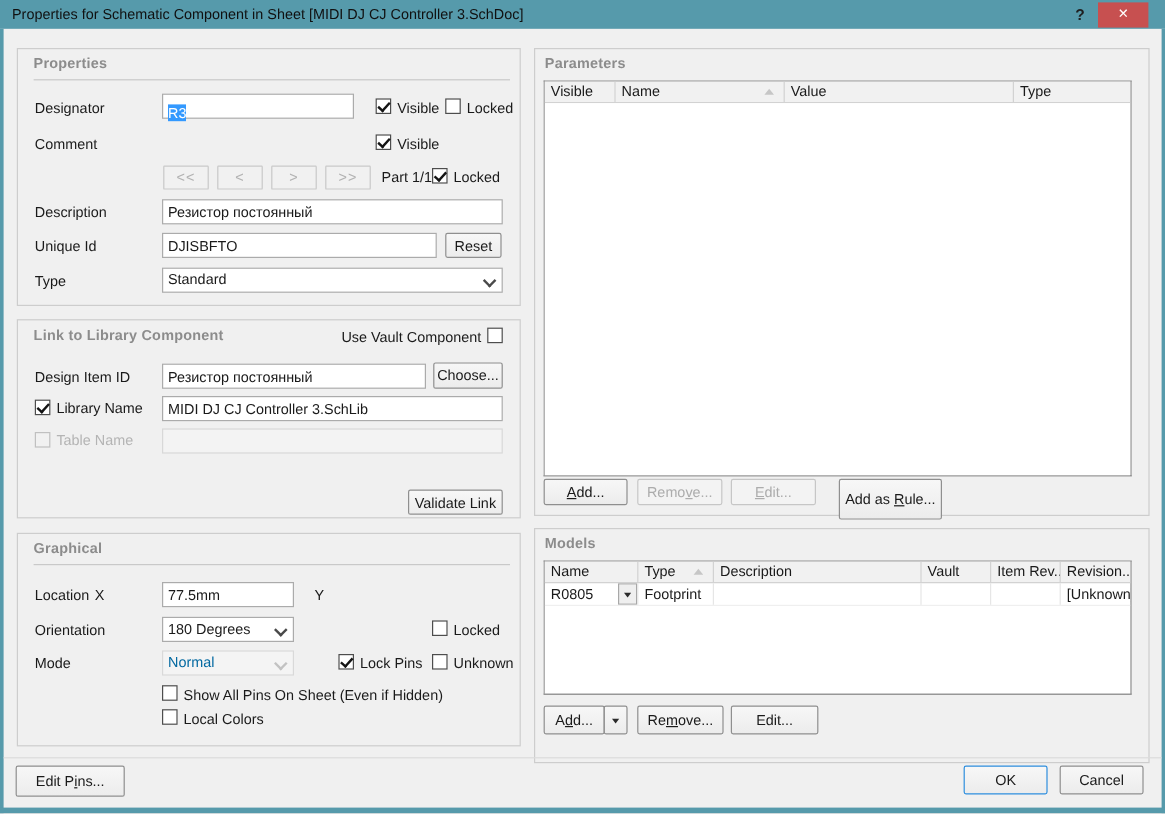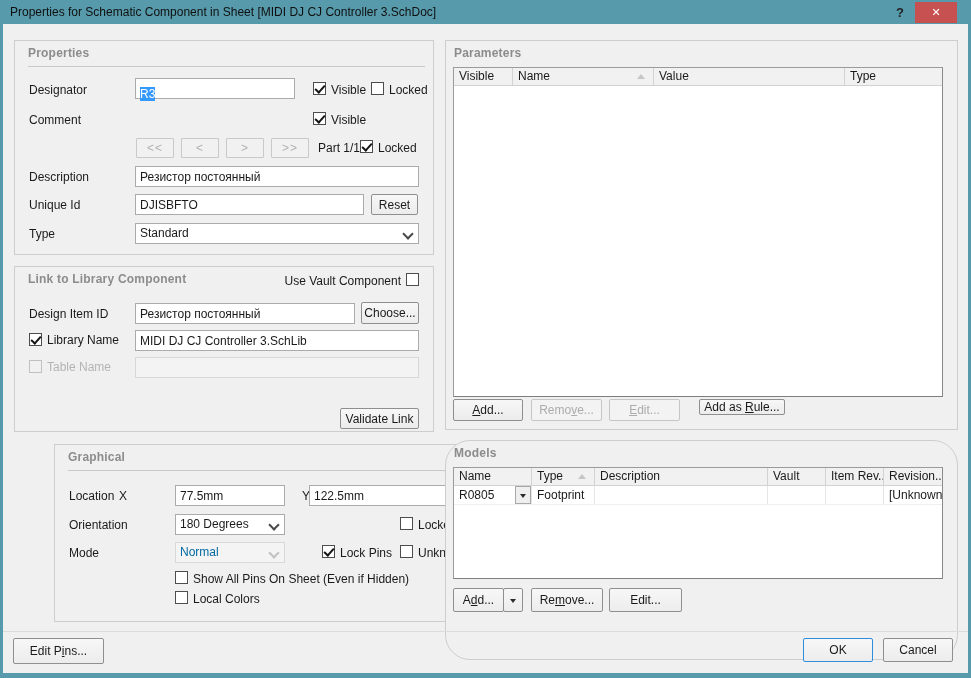--- a/index.html
+++ b/index.html
@@ -132,29 +132,28 @@
     <span class="lbl" style="left:32px;top:66px;">Library Name</span>
     <input class="txt" style="left: 120px; top: 63px; width: 284px;" value="MIDI DJ CJ Controller 3.SchLib">
 
     <span class="cb dis" style="left:14px;top:93px;"></span>
     <span class="lbl dis" style="left:32px;top:93px;">Table Name</span>
     <input class="txt dis" style="left: 120px; top: 90px; width: 284px;" value="">
 
     <button class="btn" style="left:325px;top:141px;width:79px;height:21px;">Validate Link</button>
   </div>
 
-  <div class="grp" style="left:14px;top:444px;width:420px;height:178px;margin-left:40px;">
+  <div class="grp" style="left:14px;top:444px;width:420px;height:178px;">
     <div class="grp-h" style="left:13px;top:5px;">Graphical</div>
     <div class="grp-line" style="left:13px;top:25px;width:397px;"></div>
 
     <span class="lbl" style="left:14px;top:44px;">Location</span>
     <span class="lbl" style="left:64px;top:44px;">X</span>
     <input class="txt" style="left: 120px; top: 40px; width: 110px;" value="77.5mm">
     <span class="lbl" style="left:247px;top:44px;">Y</span>
-    <input class="txt" style="left: 254px; top: 40px; width: 151px;" value="122.5mm">
 
     <span class="lbl" style="left:14px;top:73px;">Orientation</span>
     <div class="combo" style="left:120px;top:69px;width:110px;"><span>180 Degrees</span><span class="chev"></span></div>
     <span class="cb" style="left:345px;top:72px;"></span>
     <span class="lbl" style="left:363px;top:73px;">Locked</span>
 
     <span class="lbl" style="left:14px;top:101px;">Mode</span>
     <div class="combo dis" style="left:120px;top:97px;width:110px;"><span>Normal</span><span class="chev"></span></div>
     <span class="cb checked" style="left:267px;top:100px;"></span>
     <span class="lbl" style="left:285px;top:101px;">Lock Pins</span>
@@ -176,24 +175,24 @@
         <div class="th" style="width:141px;"><span>Name</span><span class="sort"></span></div>
         <div class="th" style="width:191px;"><span>Value</span></div>
         <div class="th last"><span>Type</span></div>
       </div>
       <div style="height:311px;background:#FFF;"></div>
     </div>
 
     <button class="btn" style="left:7px;top:358px;width:70px;height:22px;"><span></span><span class="mn">A</span><span>dd...</span></button>
     <button class="btn dis" style="left:85px;top:358px;width:71px;height:22px;"><span>Remo</span><span class="mn">v</span><span>e...</span></button>
     <button class="btn dis" style="left:163px;top:358px;width:71px;height:22px;"><span></span><span class="mn">E</span><span>dit...</span></button>
-    <button class="btn" style="left:253px;top:358px;width:86px;height:16px;"><span>Add as </span><span class="mn">R</span><span>ule...</span></button>
-  </div>
-
-  <div class="grp" style="left:445px;top:440px;width:513px;height:220px;border-radius:25px;">
+    <button class="btn" style="left:253px;top:358px;width:86px;height:34px;"><span>Add as </span><span class="mn">R</span><span>ule...</span></button>
+  </div>
+
+  <div class="grp" style="left:445px;top:440px;width:513px;height:196px;">
     <div class="grp-h" style="left:8px;top:5px;">Models</div>
 
     <div class="tbl" style="left:7px;top:26px;width:490px;height:112px;">
       <div class="thead">
         <div class="th" style="width:78px;"><span>Name</span></div>
         <div class="th" style="width:63px;"><span>Type</span><span class="sort"></span></div>
         <div class="th" style="width:173px;"><span>Description</span></div>
         <div class="th" style="width:58px;"><span>Vault</span></div>
         <div class="th" style="width:58px;"><span>Item Rev...</span></div>
         <div class="th last"><span>Revision...</span></div>

